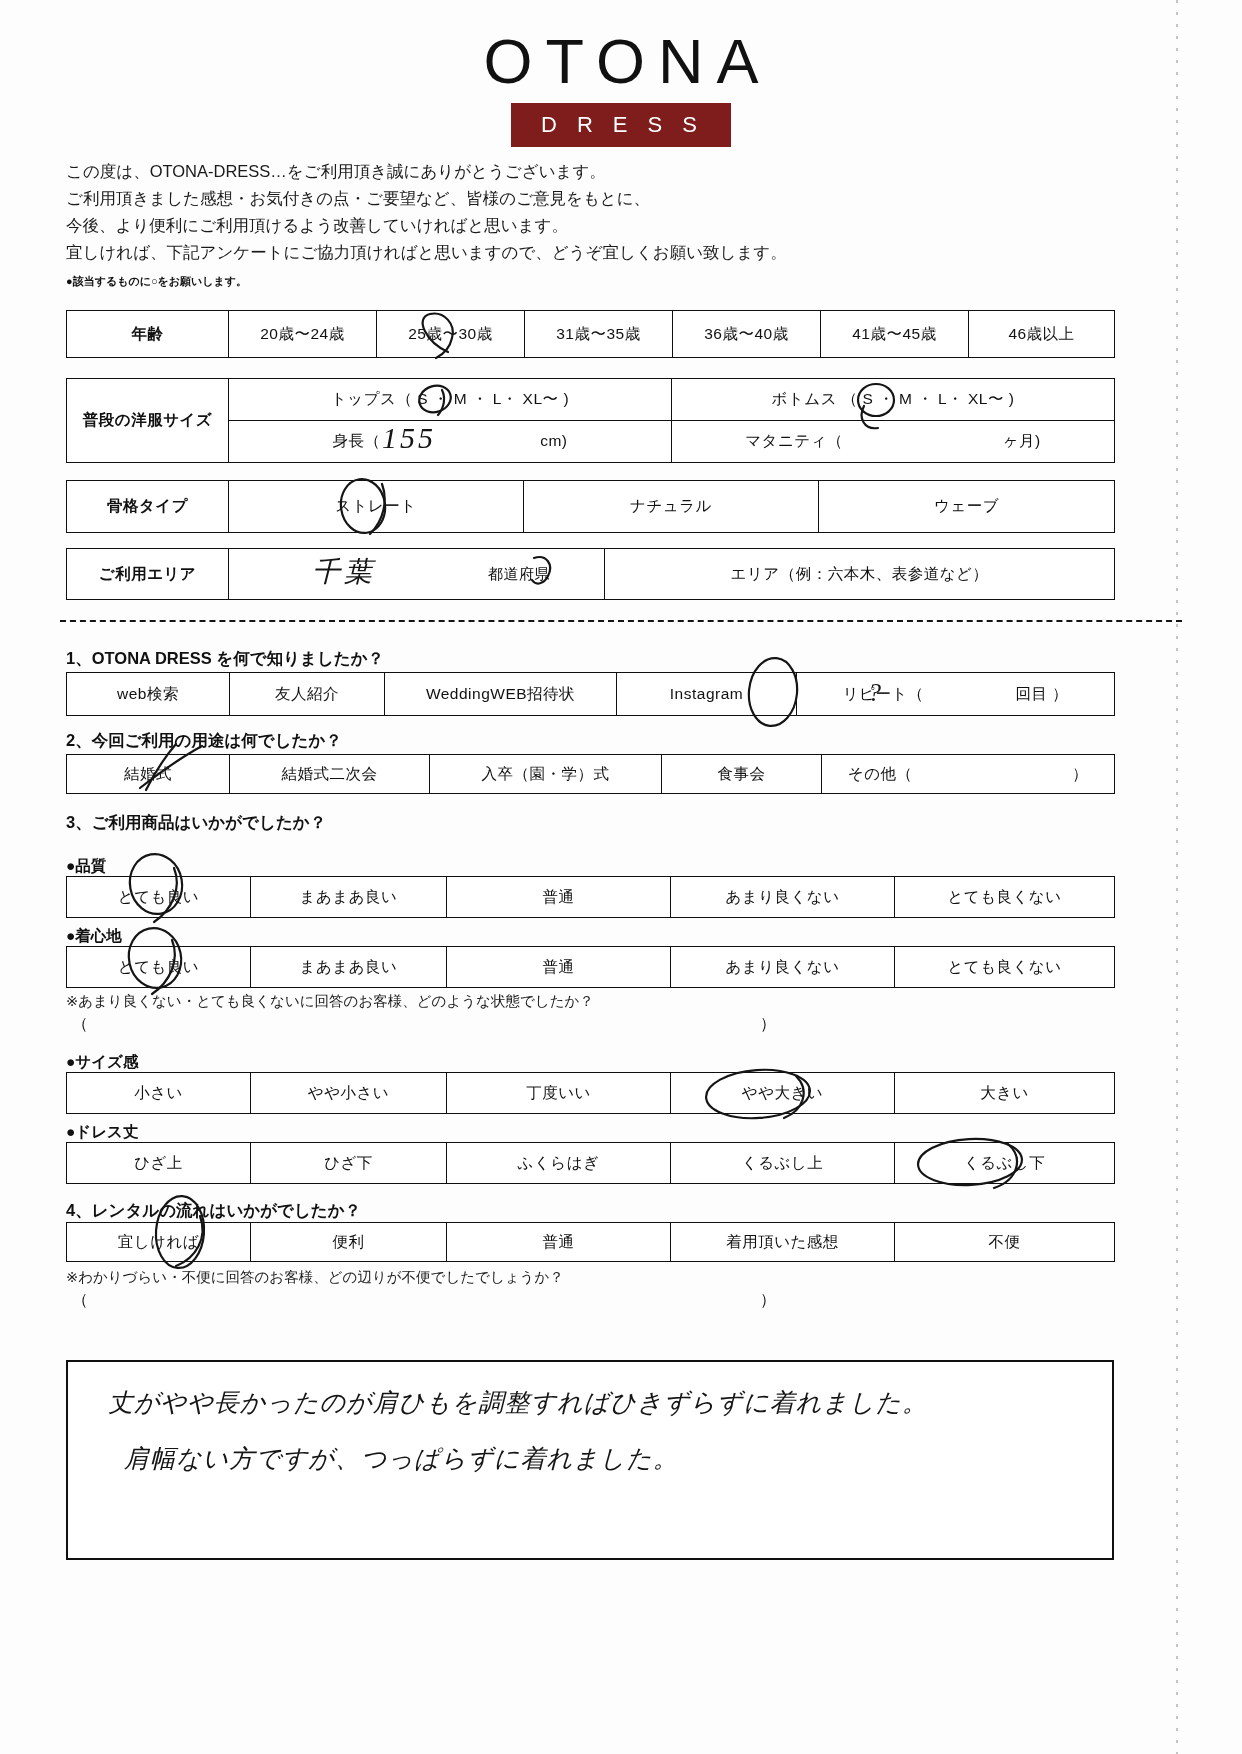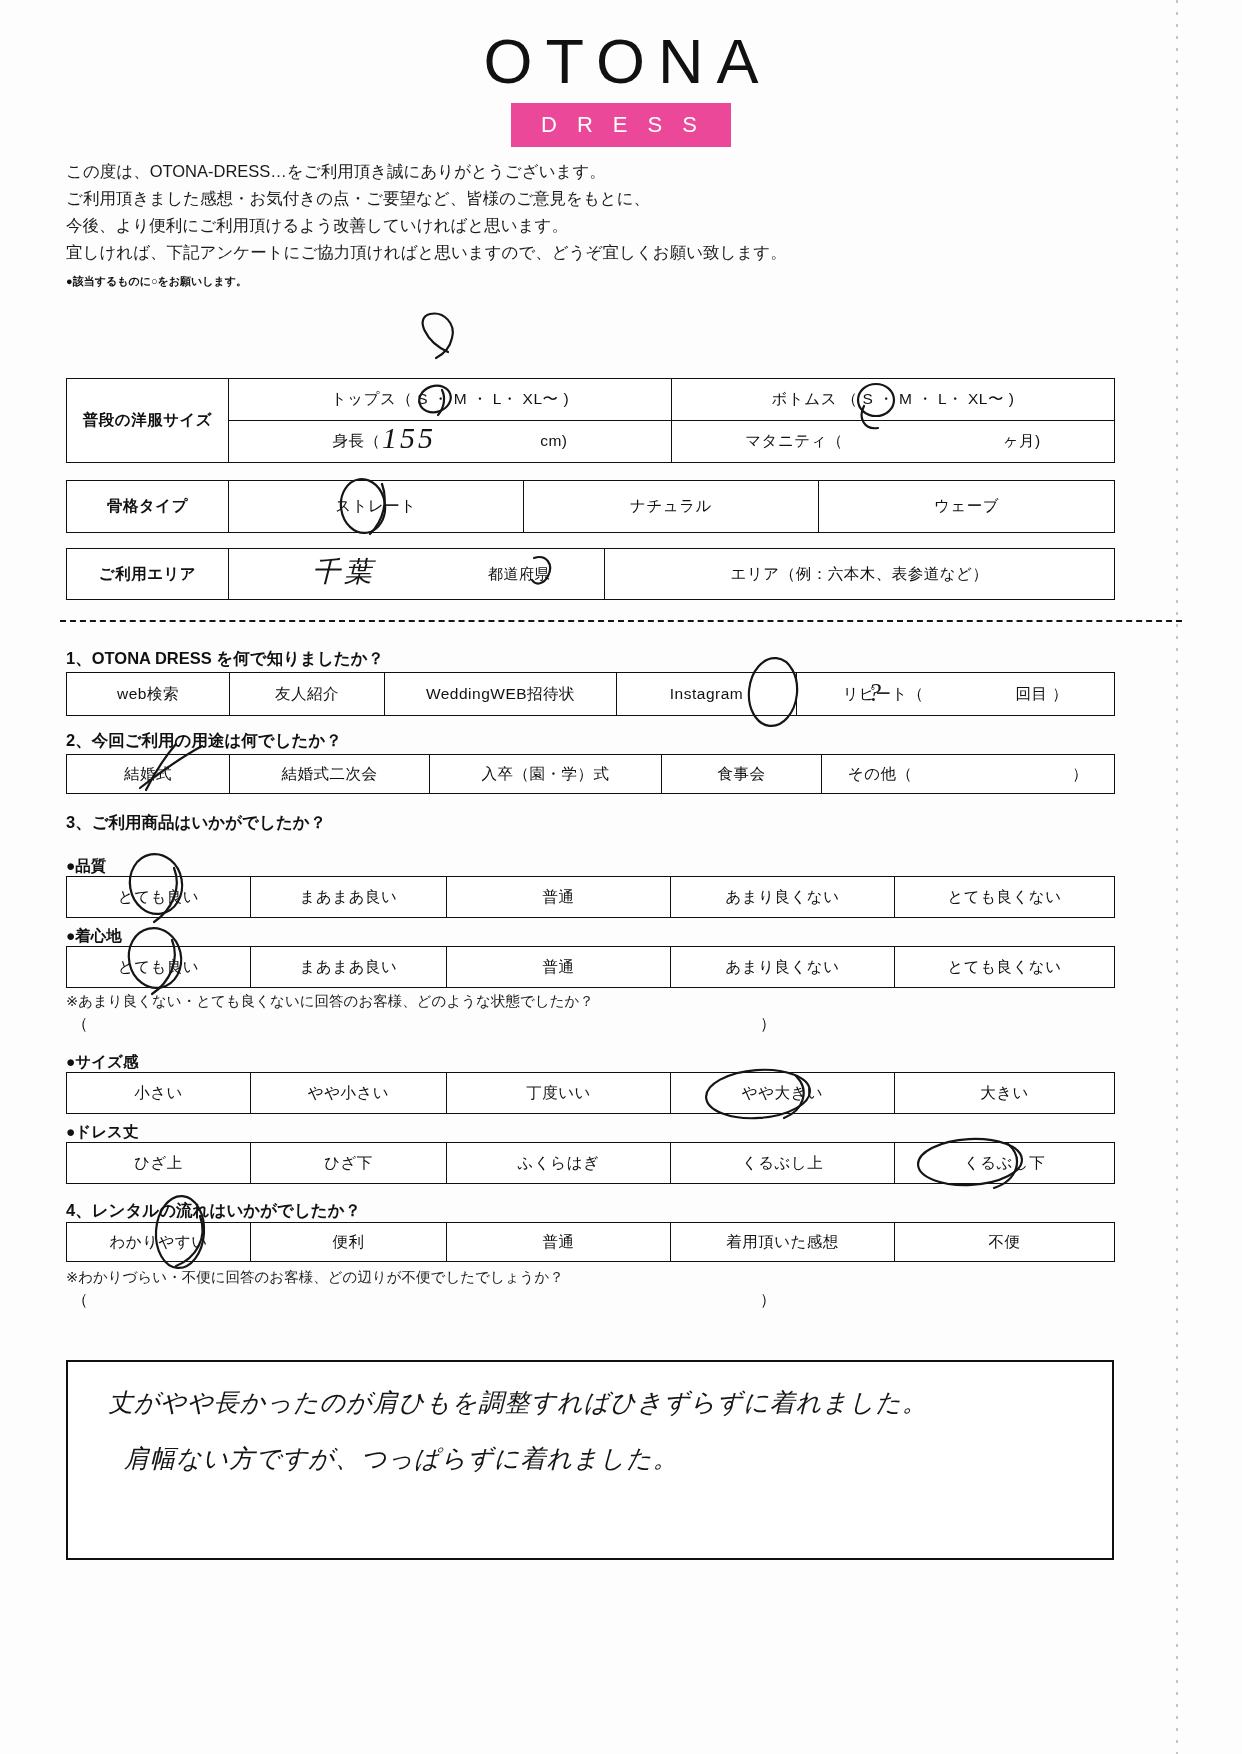--- a/index.html
+++ b/index.html
@@ -30,21 +30,21 @@
     font-size: 63px;
     letter-spacing: 13px;
     font-weight: 400;
     color: #111;
     line-height: 1.05;
     padding-left: 13px;
   }
   .logo-dress {
     display: inline-block;
     margin-top: 9px;
-    background: #ec4899;
+    background: #7f1d1d;
     color: #fff;
     font-size: 22px;
     letter-spacing: 20px;
     padding: 9px 14px 9px 30px;
     font-weight: 400;
   }
   
   .intro {
     position: absolute;
     left: 66px;
@@ -163,20 +163,42 @@
 
   <div class="intro">
     <div>この度は、OTONA-DRESS…をご利用頂き誠にありがとうございます。</div>
     <div>ご利用頂きました感想・お気付きの点・ご要望など、皆様のご意見をもとに、</div>
     <div>今後、より便利にご利用頂けるよう改善していければと思います。</div>
     <div>宜しければ、下記アンケートにご協力頂ければと思いますので、どうぞ宜しくお願い致します。</div>
   </div>
 
   <div class="bullet-head" style="left:66px; top:274px;">●該当するものに○をお願いします。</div>
 
+  <table class="form" style="left:66px; top:310px; width:1048px;">
+    <colgroup>
+      <col style="width:162px">
+        <col style="width:148px">
+        <col style="width:148px">
+      <col style="width:148px">
+        <col style="width:148px">
+        <col style="width:148px">
+        <col style="width:146px">
+    </colgroup>
+    <tbody>
+        <tr>
+      <td class="lbl tall" style="height:46px">年齢</td>
+      <td>20歳〜24歳</td>
+      <td>25歳〜30歳</td>
+      <td>31歳〜35歳</td>
+      <td>36歳〜40歳</td>
+      <td>41歳〜45歳</td>
+      <td>46歳以上</td>
+    </tr>
+  </tbody>
+    </table>
 
   <svg class="ink" style="left:386px; top:312px; width:120px; height:50px;">
     <path d="M62,40 C40,30 28,6 44,2 C58,-1 70,12 66,26 C64,35 58,42 50,46" stroke-width="2.2"></path>
   </svg>
 
   <table class="form" style="left:66px; top:378px; width:1048px;">
     <colgroup>
         <col style="width:162px">
         <col style="width:443px">
         <col style="width:443px">
@@ -421,21 +443,21 @@
   <table class="form" style="left:66px; top:1222px; width:1048px;">
     <colgroup>
         <col style="width:184px">
         <col style="width:196px">
         <col style="width:224px">
         <col style="width:224px">
         <col style="width:220px">
       </colgroup>
     <tbody>
         <tr>
-      <td style="height:38px">わかりやすい</td>
+      <td style="height:38px">宜しければ</td>
       <td>便利</td>
       <td>普通</td>
       <td>着用頂いた感想</td>
       <td>不便</td>
     </tr>
   </tbody>
     </table>
   <svg class="ink" style="left:140px; top:1192px; width:90px; height:80px;">
     <ellipse cx="40" cy="40" rx="24" ry="36" stroke-width="2.2" transform="rotate(4 40 40)"></ellipse>
     <path d="M60,24 C68,46 56,66 36,74" stroke-width="2.2"></path>

